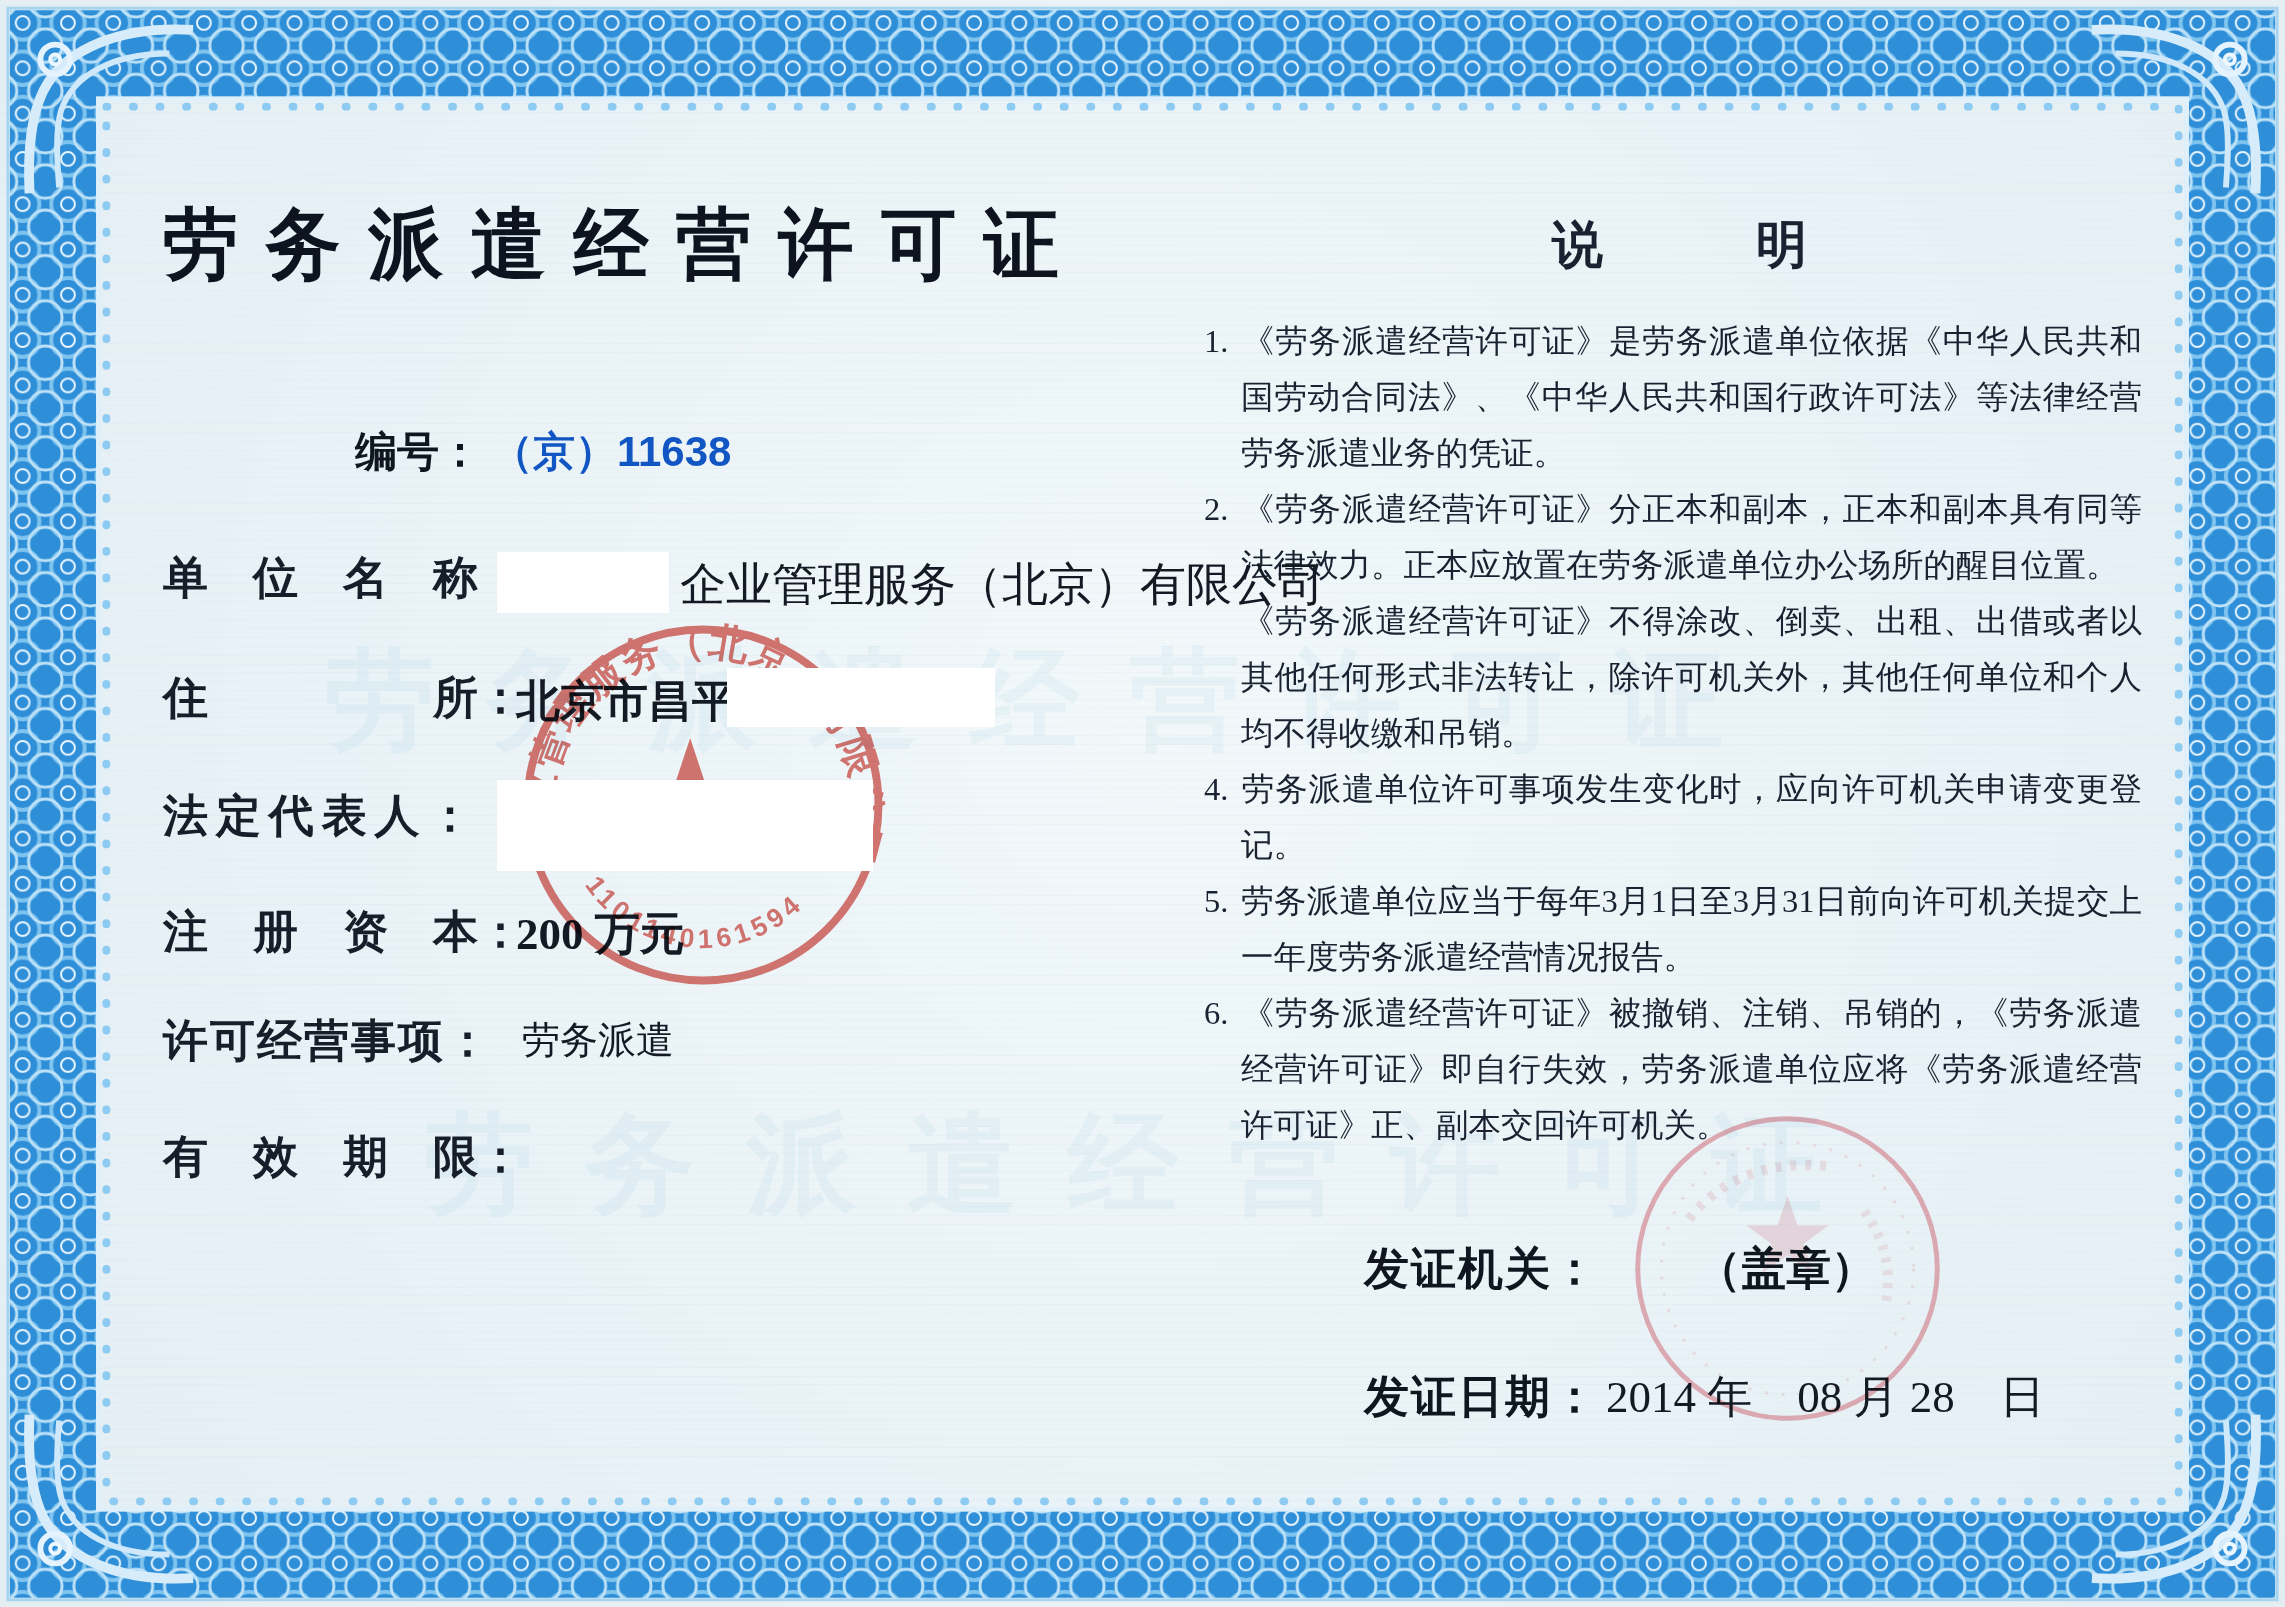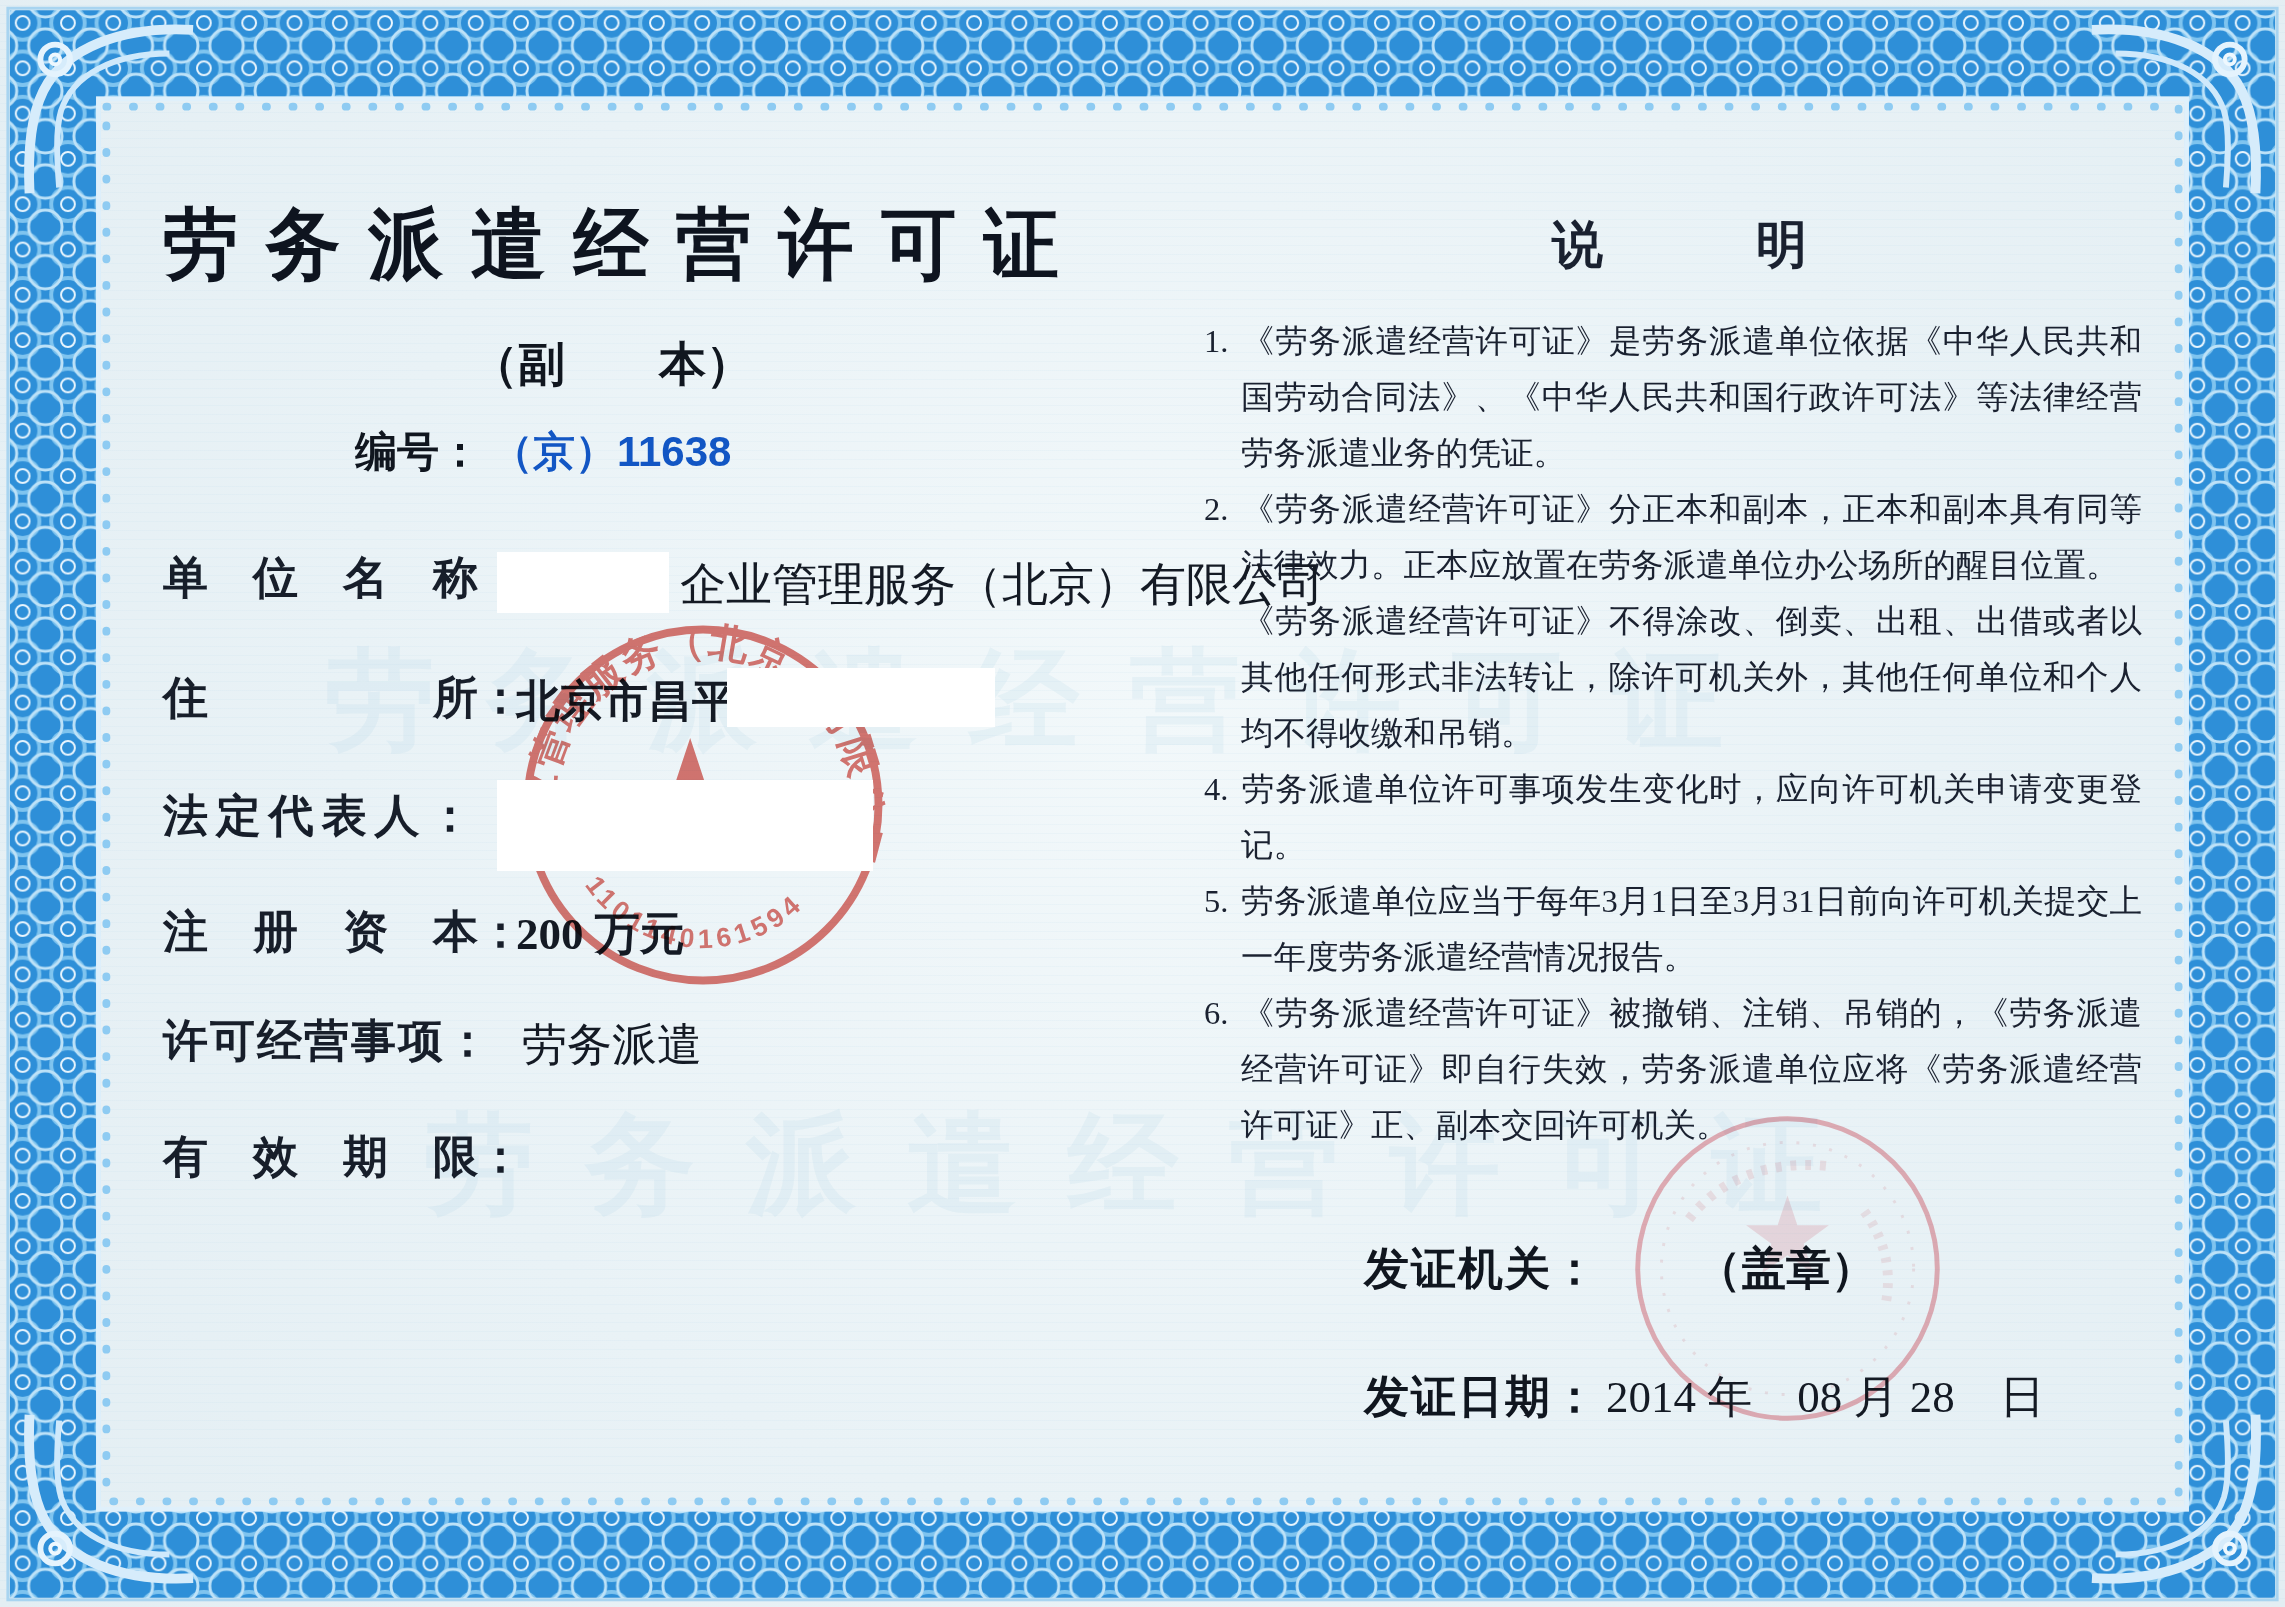--- a/index.html
+++ b/index.html
@@ -31,21 +31,21 @@
   .ls8{letter-spacing:7.9px;} .ls2{letter-spacing:2px;}
 
   #lbl-company{left:163px;top:548px;}
   #val-company{left:680px;top:554px;font-size:46px;}
   #lbl-address{left:163px;top:668px;}
   #val-address{left:516px;top:672px;font-size:44px;font-family:"Liberation Sans",sans-serif;font-weight:600;}
   #lbl-legalrep{left:163px;top:786px;}
   #lbl-capital{left:163px;top:902px;}
   #val-capital{left:516px;top:904px;font-size:45px;font-weight:700;}
   #lbl-scope{left:163px;top:1011px;}
-  #val-scope{left:522px;top:1015px;font-size:45px;}
+  #val-scope{left:522px;top:1015px;font-size:38px;}
   #lbl-validity{left:163px;top:1127px;}
   #val-validity{left:516px;top:1129px;font-size:45px;font-weight:700;}
 
   
   .notes-heading{left:1552px;top:211px;font-size:51px;font-weight:600;
                  font-family:"Liberation Serif", serif;color:#1a2130;}
   .notes{position:absolute;left:1204px;top:313px;width:938px;z-index:2;
          font-family:"Liberation Serif", serif;color:#1a2130;
          font-size:32.5px;line-height:56px;}
   .notes ol{list-style:none;margin:0;padding:0;}
@@ -72,21 +72,20 @@
   .frame{position:absolute;left:0;top:0;z-index:10;pointer-events:none;}
 </style>
 </head>
 <body>
 
 <div class="paper">
   <div class="watermark" id="wm1">劳务派遣经营许可证</div>
   <div class="watermark" id="wm2">劳务派遣经营许可证</div>
 
   <h1 class="abs title">劳务派遣经营许可证</h1>
-  <div class="abs copy-type">（副　　本）</div>
 
   <div class="abs serial">
     <span>编号：</span><span class="serial-value">（京）11638</span>
   </div>
 
   <span class="abs flabel" id="lbl-company">单　位　名　称：</span>
   <span class="abs fvalue" id="val-company">企业管理服务（北京）有限公司</span>
 
   <span class="abs flabel" id="lbl-address">住　　　　　所：</span>
   <span class="abs fvalue" id="val-address">北京市昌平区</span>

